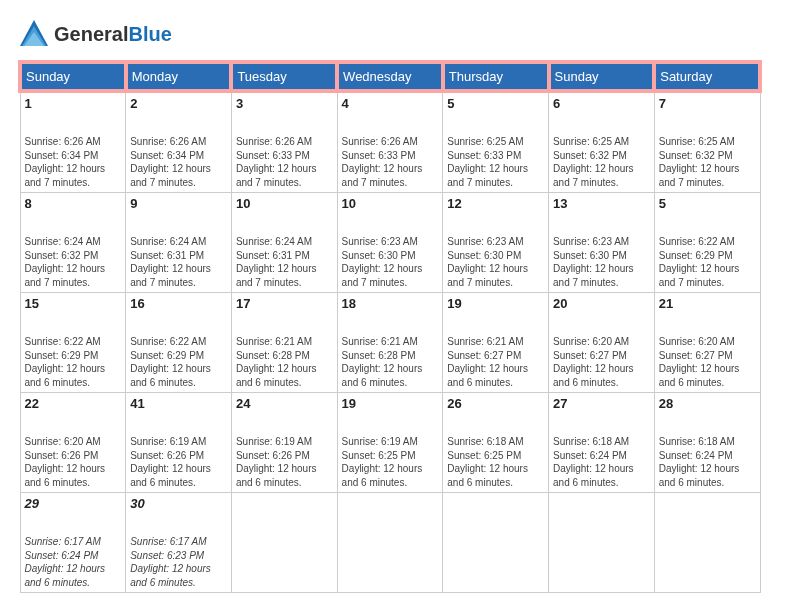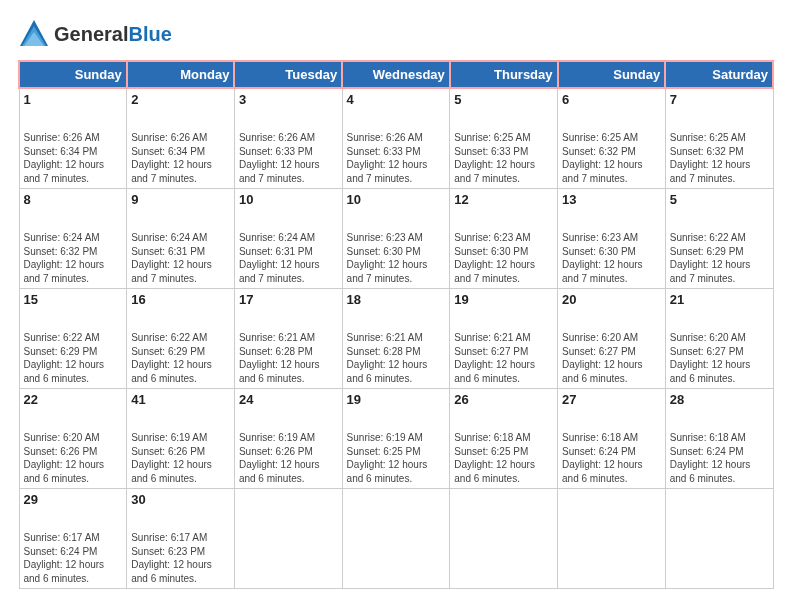--- a/index.html
+++ b/index.html
@@ -6,21 +6,21 @@
     body {
       width: 792px;
       height: 612px;
       font-family: Arial, sans-serif;
       background: #fff;
       overflow: hidden;
     }
     .page {
       width: 792px;
       height: 612px;
-      padding: 18px 18px 10px 18px;
+      padding: 18px 30px 10px 18px;
     }
     .header {
       display: flex;
       justify-content: space-between;
       align-items: flex-start;
       margin-bottom: 10px;
     }
     .logo {
       display: flex;
       flex-direction: column;
@@ -47,36 +47,37 @@
     }
     .calendar {
       width: 100%;
       border-collapse: collapse;
       table-layout: fixed;
     }
     .calendar th {
       background: #2a6db5;
       color: #fff;
       font-size: 13px;
-      font-weight: bold;
+      font-weight: normal;
       padding: 5px 4px;
-      text-align: right;
-      border: 2px solid #fca5a5;
+      text-align: left;
+      border: 4px solid #fca5a5;
     }
     .calendar td {
       border: 1px solid #ccc;
       vertical-align: top;
       padding: 3px 4px;
       font-size: 9.5px;
       color: #333;
       background: #fff;
       height: 78px;
     }
     .calendar tr:last-child td {
       height: 68px;
+      font-style: italic;
     }
     .day-num {
       font-size: 13px;
       font-weight: bold;
       color: #222;
       display: block;
       margin-bottom: 2px;
     }
     .day-info {
       font-size: 10px;

